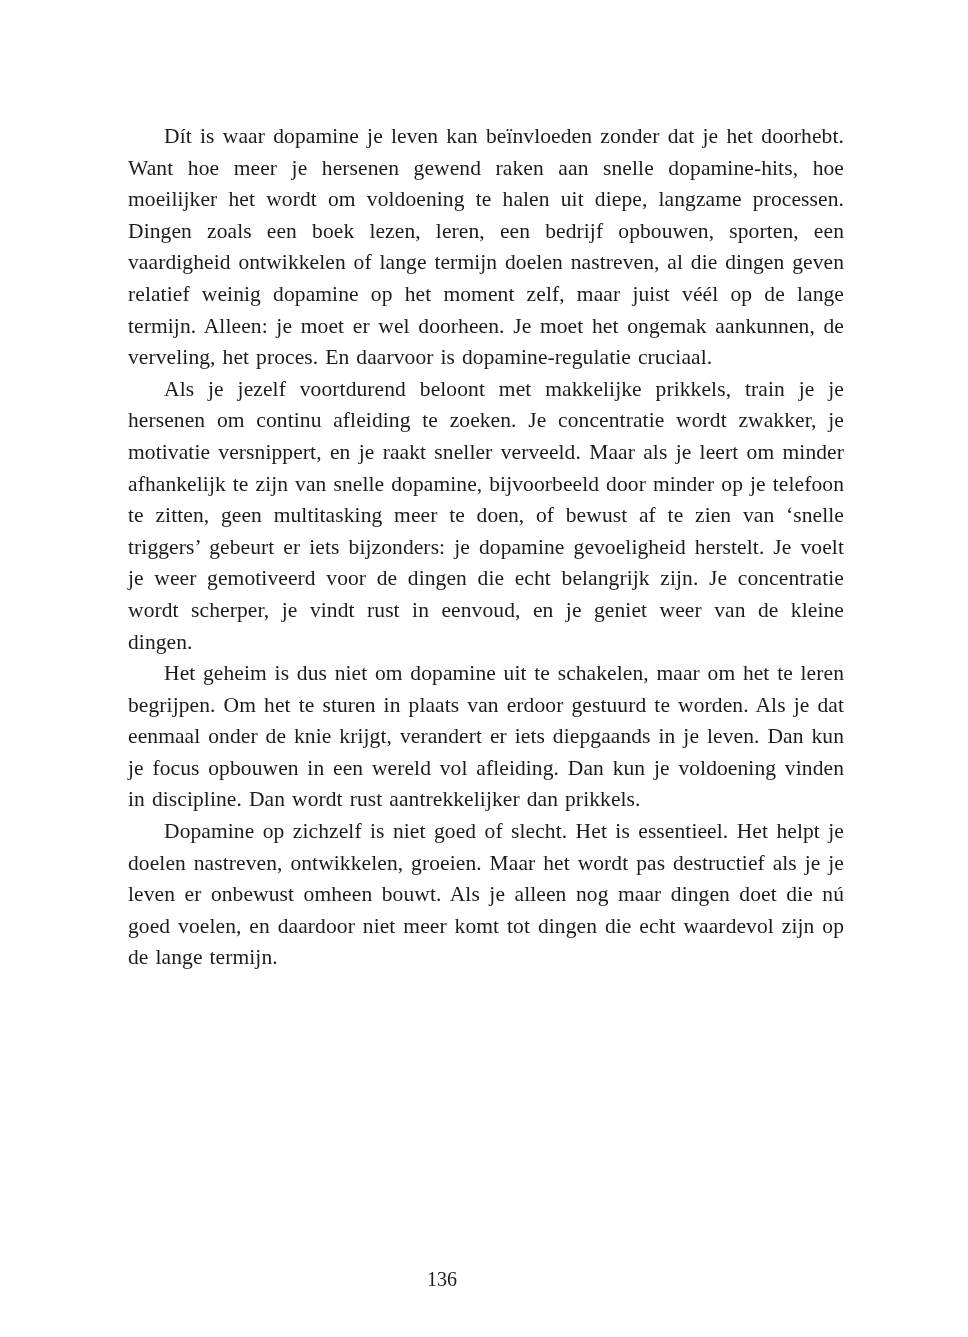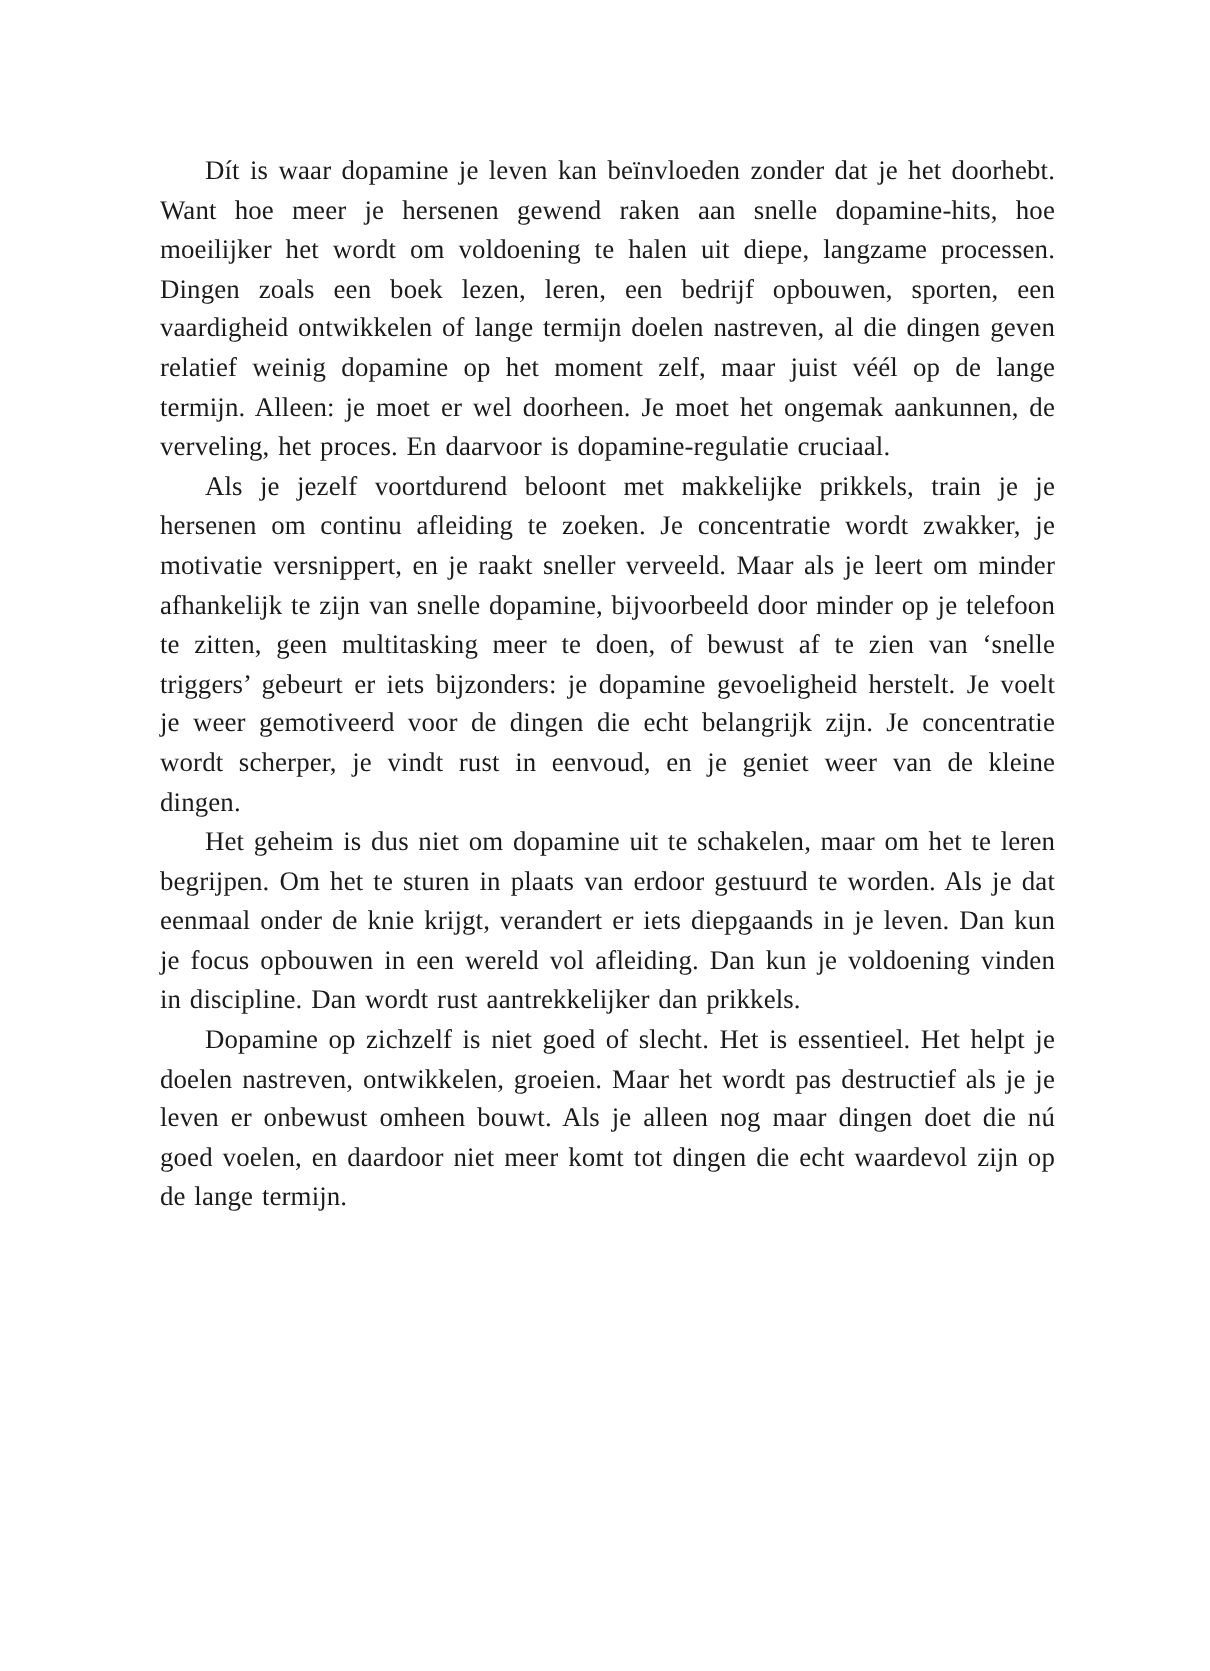--- a/index.html
+++ b/index.html
@@ -51,13 +51,14 @@
 </head>
 <body>
 
 <div class="page">
   <div class="text-block">
     <p>Dít is waar dopamine je leven kan beïnvloeden zonder dat je het doorhebt. Want hoe meer je hersenen gewend raken aan snelle dopamine-hits, hoe moeilijker het wordt om voldoening te halen uit diepe, langzame processen. Dingen zoals een boek lezen, leren, een bedrijf opbouwen, sporten, een vaardigheid ontwikkelen of lange termijn doelen nastreven, al die dingen geven relatief weinig dopamine op het moment zelf, maar juist véél op de lange termijn. Alleen: je moet er wel doorheen. Je moet het ongemak aankunnen, de verveling, het proces. En daarvoor is dopamine-regulatie cruciaal.</p>
     <p>Als je jezelf voortdurend beloont met makkelijke prikkels, train je je hersenen om continu afleiding te zoeken. Je concentratie wordt zwakker, je motivatie versnippert, en je raakt sneller verveeld. Maar als je leert om minder afhankelijk te zijn van snelle dopamine, bijvoorbeeld door minder op je telefoon te zitten, geen multitasking meer te doen, of bewust af te zien van ‘snelle triggers’  gebeurt er iets bijzonders: je dopamine gevoeligheid herstelt. Je voelt je weer gemotiveerd voor de dingen die echt belangrijk zijn. Je concentratie wordt scherper, je vindt rust in eenvoud, en je geniet weer van de kleine dingen.</p>
     <p>Het geheim is dus niet om dopamine uit te schakelen, maar om het te leren begrijpen. Om het te sturen in plaats van erdoor gestuurd te worden. Als je dat eenmaal onder de knie krijgt, verandert er iets diepgaands in je leven. Dan kun je focus opbouwen in een wereld vol afleiding. Dan kun je voldoening vinden in discipline. Dan wordt rust aantrekkelijker dan prikkels.</p>
     <p>Dopamine op zichzelf is niet goed of slecht. Het is essentieel. Het helpt je doelen nastreven, ontwikkelen, groeien. Maar het wordt pas destructief als je je leven er onbewust omheen bouwt. Als je alleen nog maar dingen doet die nú goed voelen, en daardoor niet meer komt tot dingen die echt waardevol zijn op de lange termijn.</p>
   </div>
+  <div class="page-number">136</div>
 </div>
 
 </body></html>

